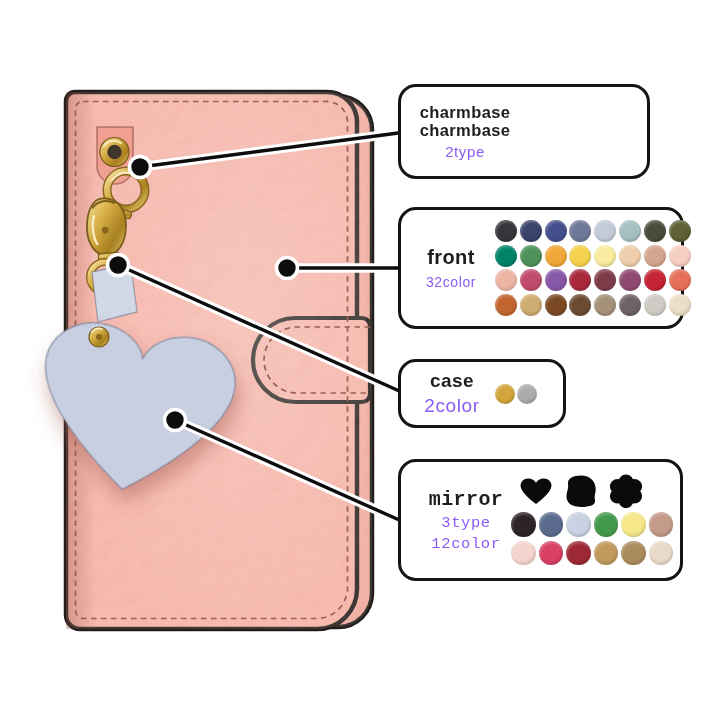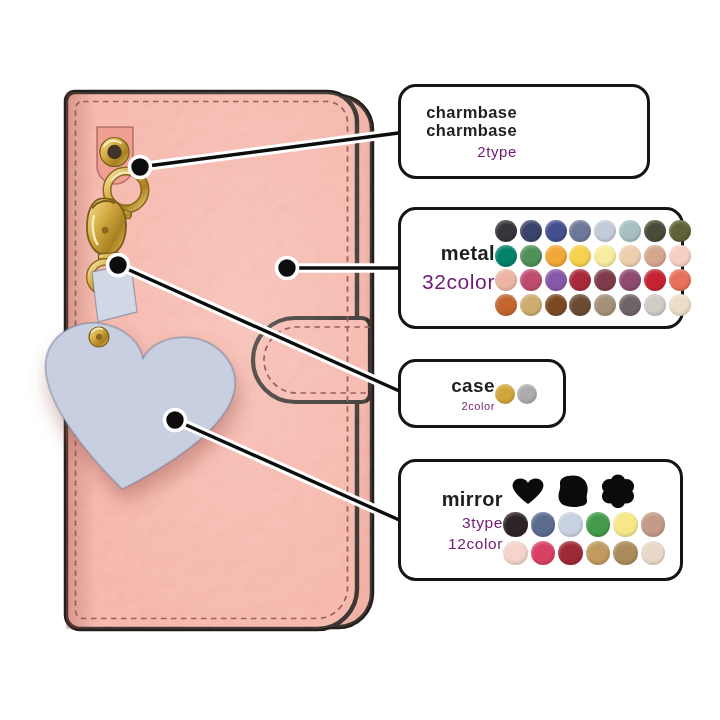--- a/index.html
+++ b/index.html
@@ -1,48 +1,48 @@
 <!DOCTYPE html>
 <html><head>
 <meta charset="utf-8">
 <style>
   html,body{margin:0;padding:0;background:#fff;}
   .stage{position:relative;width:720px;height:720px;background:#fff;overflow:hidden;
          font-family:"Liberation Sans","DejaVu Sans",sans-serif;color:#1e1e1e;}
   .artwork{position:absolute;left:0;top:0;z-index:1;}
   .callout-box{position:absolute;background:#fff;border:3px solid #141414;border-radius:18px;
                box-sizing:border-box;display:flex;align-items:center;z-index:5;}
-  .label-col{text-align:right;flex:0 0 auto;}
+  .label-col{text-align:center;flex:0 0 auto;}
   .t-bold{font-weight:bold;letter-spacing:.4px;}
-  .t-sub{color:#701a75;letter-spacing:.6px;}
+  .t-sub{color:#8b5cf6;letter-spacing:.6px;}
   
   #box-charmbase{left:398px;top:84px;width:252px;height:95px;padding:0 6px 0 12px;gap:6px;}
   #box-charmbase .label-col{width:104px;}
   #box-charmbase .t-bold{font-size:16.5px;line-height:18px;}
   #box-charmbase .t-sub{font-size:15px;margin-top:4px;}
   .pos-icons{display:flex;flex-direction:column;gap:2px;}
   
   #box-case{left:398px;top:207px;width:286px;height:122px;padding-left:6px;}
   #box-case .label-col{width:88px;}
   #box-case .t-bold{font-size:20px;}
-  #box-case .t-sub{font-size:21px;margin-top:5px;}
+  #box-case .t-sub{font-size:14px;margin-top:5px;}
   .swatch-grid{display:grid;}
   .grid-case{grid-template-columns:repeat(8,22px);grid-auto-rows:22px;gap:2.8px 2.8px;}
   .grid-mirror{grid-template-columns:repeat(6,24.5px);grid-auto-rows:24.5px;gap:4px 3px;}
   .swatch{border-radius:50%;display:block;
           box-shadow:inset -1px -2px 3px rgba(0,0,0,.14), inset 1px 2px 3px rgba(255,255,255,.28);}
   
   #box-metal{left:398px;top:359px;width:168px;height:69px;padding-left:8px;}
   #box-metal .label-col{width:86px;}
   #box-metal .t-bold{font-size:19px;}
-  #box-metal .t-sub{font-size:11px;margin-top:3px;}
+  #box-metal .t-sub{font-size:19px;margin-top:3px;}
   .metal-dots{display:flex;gap:1.5px;}
   .metal-dots .swatch{width:20px;height:20px;}
   
-  #box-mirror{left:398px;top:459px;width:285px;height:122px;padding-left:12px;}
+  #box-mirror{left:398px;top:459px;width:285px;height:122px;padding-left:20px;font-family:Liberation Mono, monospace;}
   #box-mirror .label-col{width:90px;}
   #box-mirror .t-bold{font-size:20px;}
   #box-mirror .t-sub{font-size:15.5px;margin-top:3px;}
   .mirror-right{display:flex;flex-direction:column;gap:5px;}
   .shape-row{display:flex;align-items:center;gap:9px;margin-left:7px;height:32px;}
 </style>
 </head>
 <body>
 
 <div class="stage">
@@ -166,21 +166,21 @@
   <div class="callout-box" id="box-charmbase">
     <div class="label-col">
       <div class="t-bold">charmbase</div>
       <div class="t-bold">charmbase</div>
       <div class="t-sub">2type</div>
     </div>
   </div>
 
   <div class="callout-box" id="box-case">
     <div class="label-col">
-      <div class="t-bold">metal</div>
+      <div class="t-bold">front</div>
       <div class="t-sub">32color</div>
     </div>
     <div class="swatch-grid grid-case">
         <span class="swatch" style="background: rgb(53, 53, 59); width: 100%; height: 100%;"></span>
         <span class="swatch" style="background: rgb(58, 67, 107); width: 100%; height: 100%;"></span>
         <span class="swatch" style="background: rgb(68, 80, 142); width: 100%; height: 100%;"></span>
         <span class="swatch" style="background: rgb(110, 120, 153); width: 100%; height: 100%;"></span>
         <span class="swatch" style="background: rgb(195, 203, 217); width: 100%; height: 100%;"></span>
         <span class="swatch" style="background: rgb(166, 192, 193); width: 100%; height: 100%;"></span>
         <span class="swatch" style="background: rgb(73, 76, 57); width: 100%; height: 100%;"></span>

